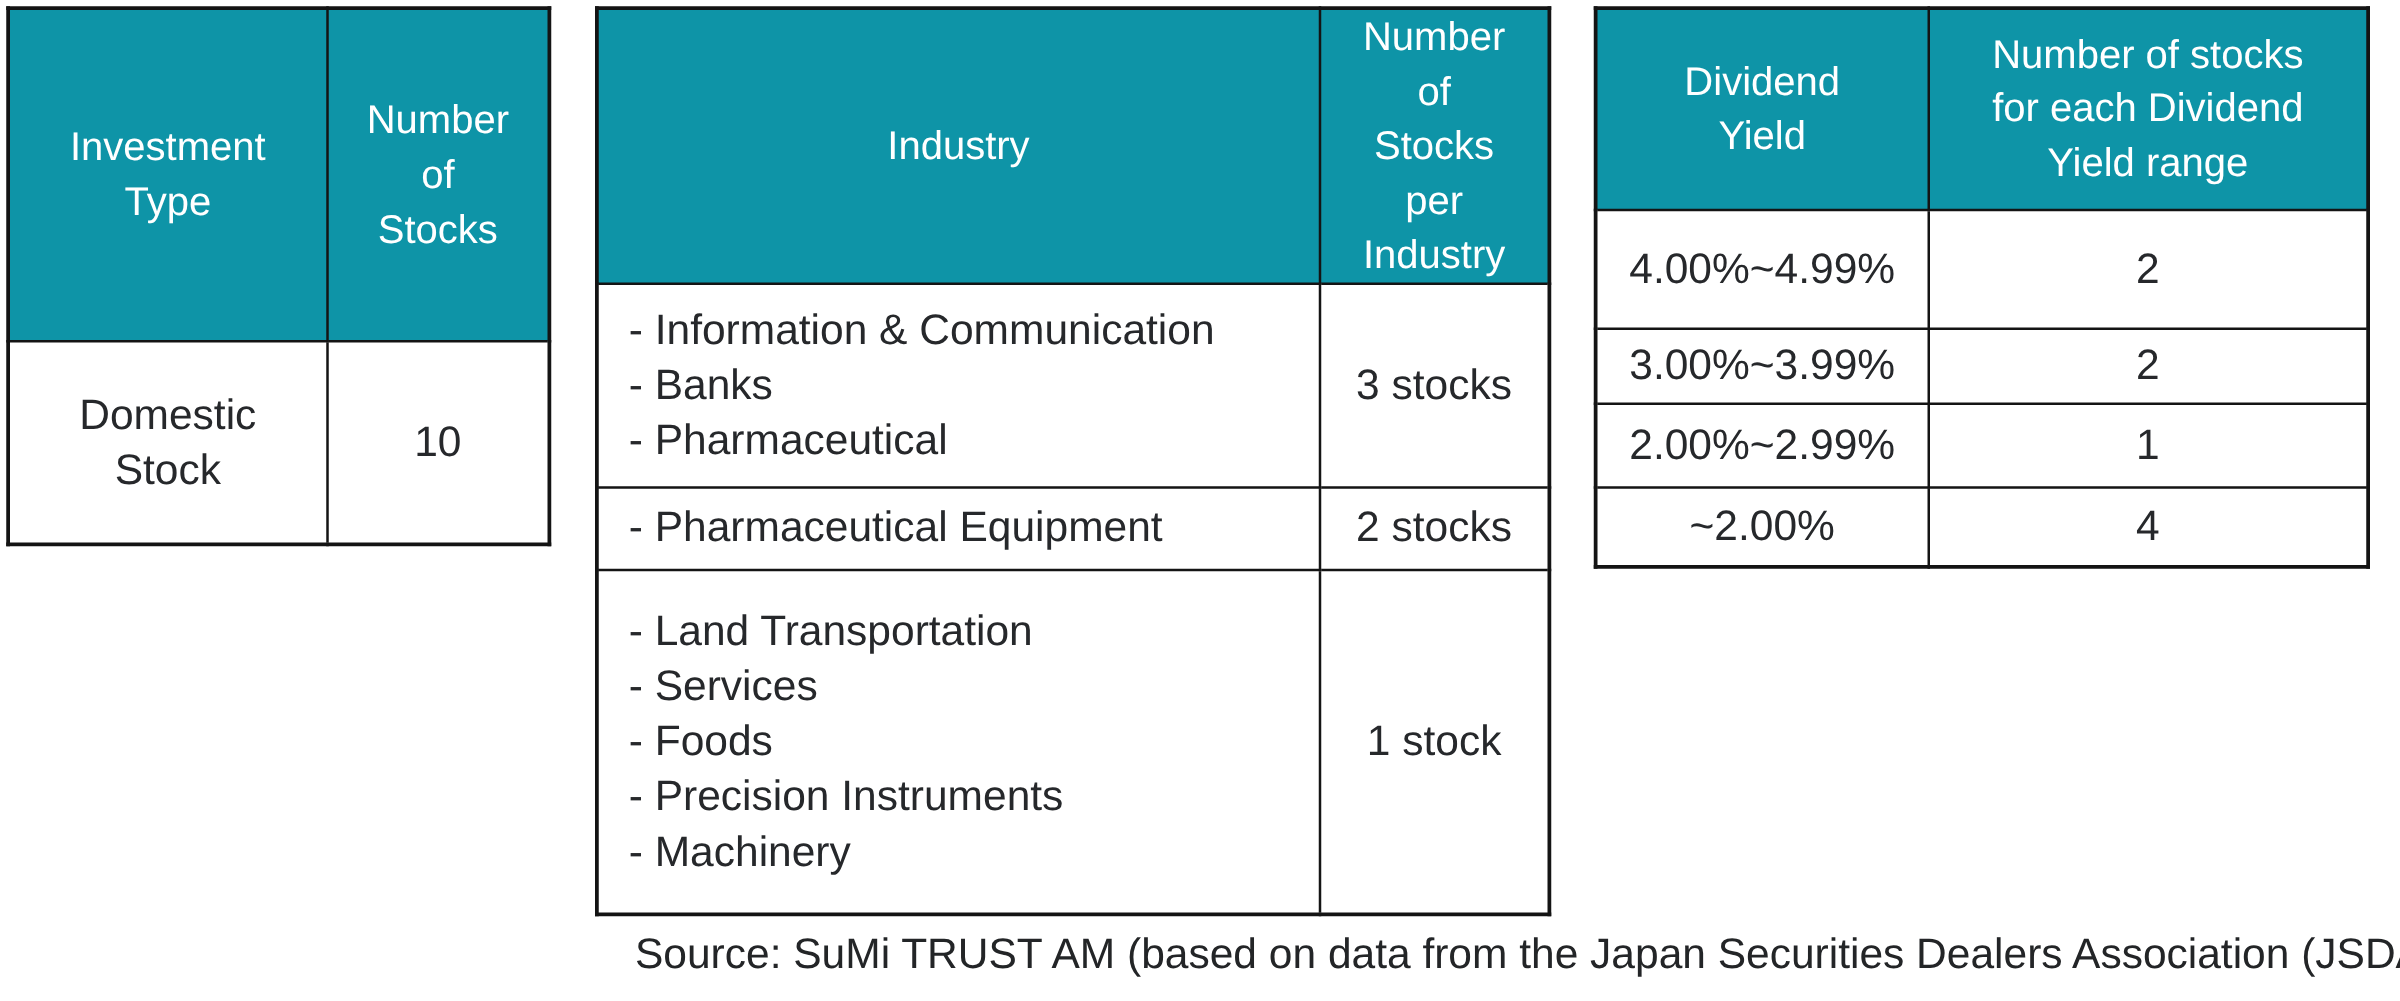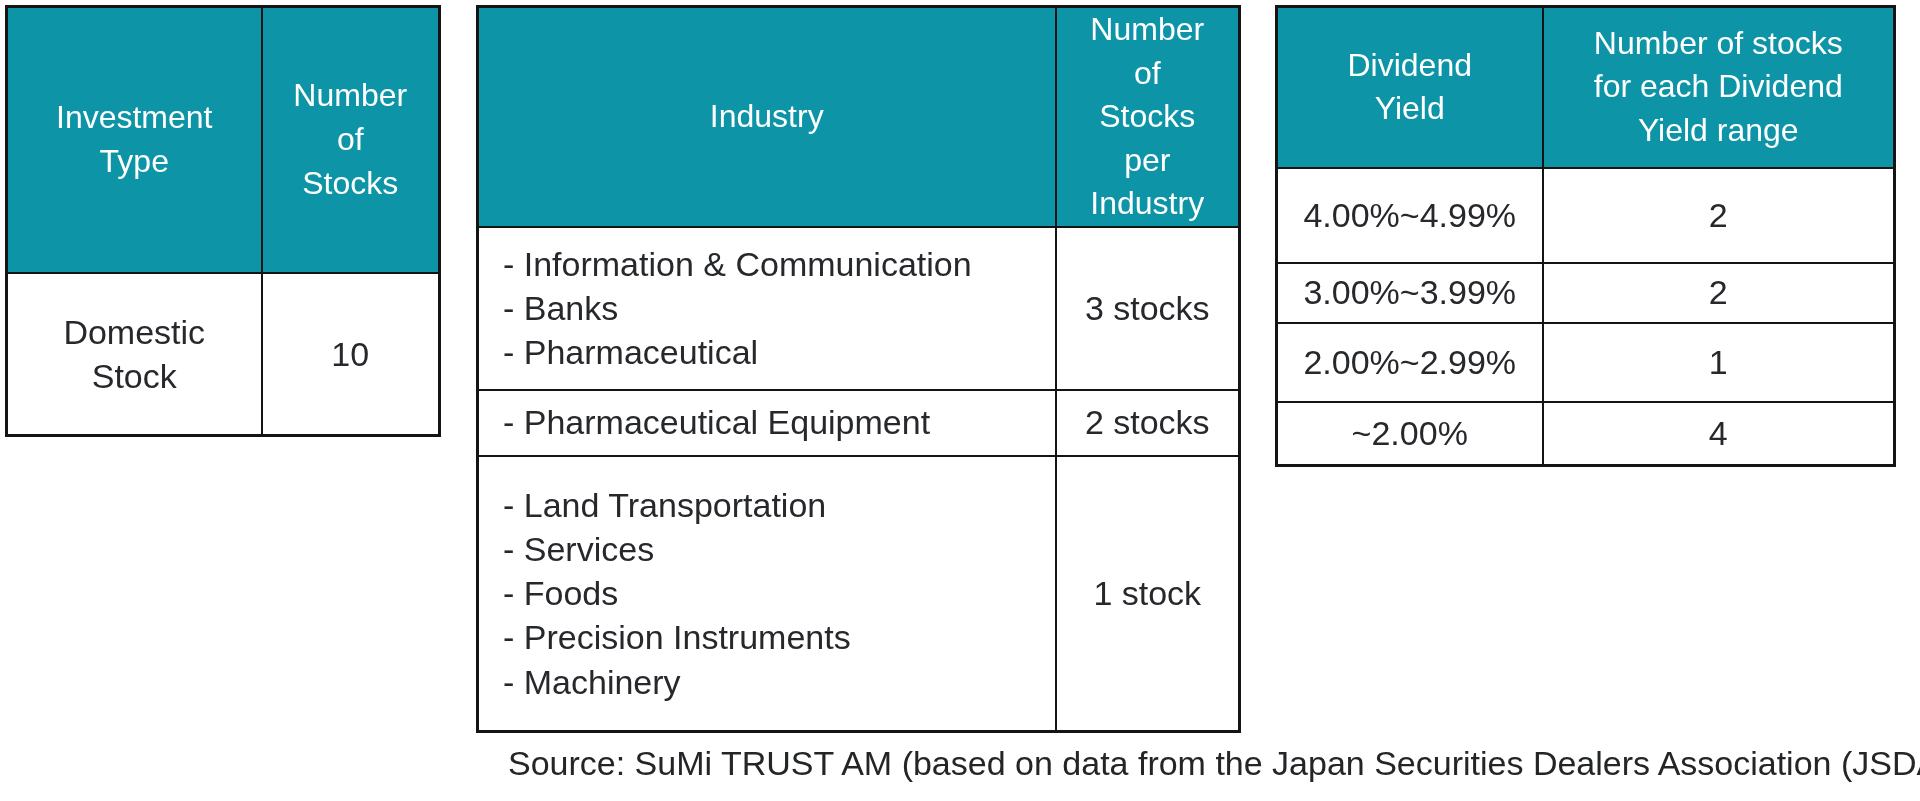--- a/index.html
+++ b/index.html
@@ -125,21 +125,21 @@
 Yield range</th>
       </tr>
       <tr style="height:95px">
         <td class="cell-center">4.00%~4.99%</td>
         <td class="cell-center">2</td>
       </tr>
       <tr style="height:60px">
         <td class="cell-center">3.00%~3.99%</td>
         <td class="cell-center">2</td>
       </tr>
-      <tr style="height:79px">
+      <tr style="height:67px">
         <td class="cell-center">2.00%~2.99%</td>
         <td class="cell-center">1</td>
       </tr>
       <tr style="height:64px">
         <td class="cell-center">~2.00%</td>
         <td class="cell-center">4</td>
       </tr>
     </tbody>
   </table>
 

